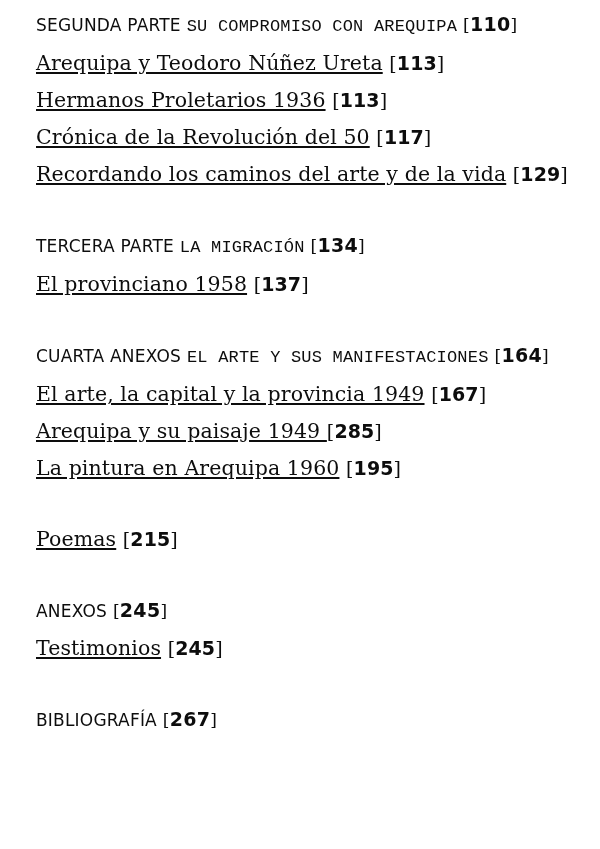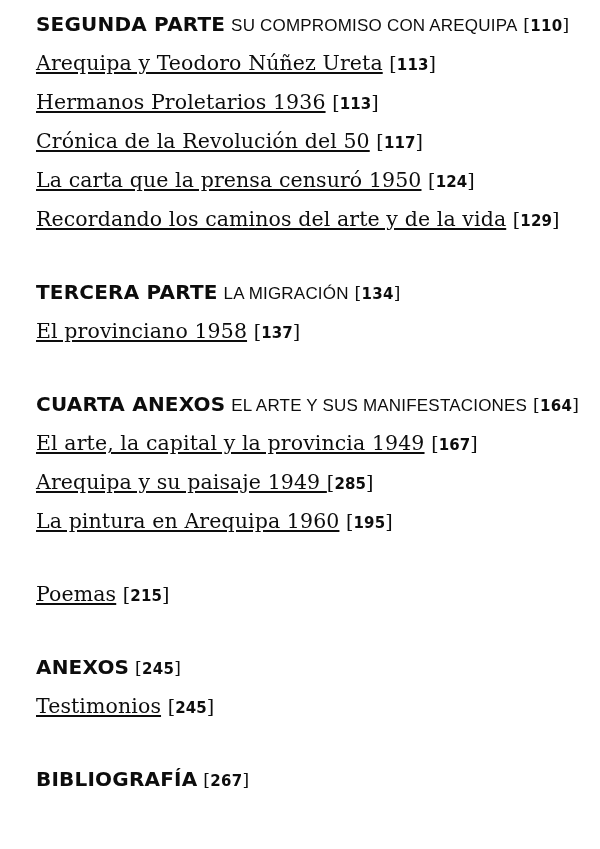--- a/index.html
+++ b/index.html
@@ -36,59 +36,58 @@
     letter-spacing: 0.1px;
     white-space: nowrap;
     font-family: "DejaVu Serif", serif;
   }
   .entry.part {
     font-size: 17.5px;
     line-height: 37px;
     letter-spacing: 0.3px;
   }
   .part-label {
-    font-weight: bold;
+    font-weight: normal;
     font-family: "DejaVu Sans", sans-serif;
-    font-size: 20px;
+    font-size: 17px;
     letter-spacing: 0.2px;
   }
   .part-title {
-    font-family: Liberation Sans, sans-serif;
+    font-family: Liberation Mono, monospace;
     font-size: 17px;
     letter-spacing: 0.2px;
   }
   .item-title {
     font-family: "DejaVu Serif", serif;
     text-decoration: underline;
   }
   .page-ref {
     font-family: "DejaVu Sans", sans-serif;
     font-weight: bold;
-    font-size: 15px;
+    font-size: 19px;
   }
   .bracket {
     font-family: "DejaVu Serif", serif;
     font-size: 19px;
     font-weight: normal;
   }
   .part .bracket {
     font-size: 17px;
   }
 </style>
 </head>
 <body>
 
 <div class="page">
   <div class="toc" id="toc-root">
       <div class="section">
         <div class="entry part"><span class="part-label">SEGUNDA PARTE</span> <span class="part-title">SU COMPROMISO CON AREQUIPA</span> <span class="bracket">[</span><span class="page-ref">110</span><span class="bracket">]</span></div>
         <div class="entry"><span class="item-title">Arequipa y Teodoro Núñez Ureta</span> <span class="bracket">[</span><span class="page-ref">113</span><span class="bracket">]</span></div>
         <div class="entry"><span class="item-title">Hermanos Proletarios 1936</span> <span class="bracket">[</span><span class="page-ref">113</span><span class="bracket">]</span></div>
         <div class="entry"><span class="item-title">Crónica de la Revolución del 50</span> <span class="bracket">[</span><span class="page-ref">117</span><span class="bracket">]</span></div>
-        <div class="entry"><span class="item-title">La carta que la prensa censuró 1950</span> <span class="bracket">[</span><span class="page-ref">124</span><span class="bracket">]</span></div>
         <div class="entry"><span class="item-title">Recordando los caminos del arte y de la vida</span> <span class="bracket">[</span><span class="page-ref">129</span><span class="bracket">]</span></div>
       </div>
       <div class="gap"></div>
       <div class="section">
         <div class="entry part"><span class="part-label">TERCERA PARTE</span> <span class="part-title">LA MIGRACIÓN</span> <span class="bracket">[</span><span class="page-ref">134</span><span class="bracket">]</span></div>
         <div class="entry"><span class="item-title">El provinciano 1958</span> <span class="bracket">[</span><span class="page-ref">137</span><span class="bracket">]</span></div>
       </div>
       <div class="gap"></div>
       <div class="section">
         <div class="entry part"><span class="part-label">CUARTA ANEXOS</span> <span class="part-title">EL ARTE Y SUS MANIFESTACIONES</span> <span class="bracket">[</span><span class="page-ref">164</span><span class="bracket">]</span></div>

